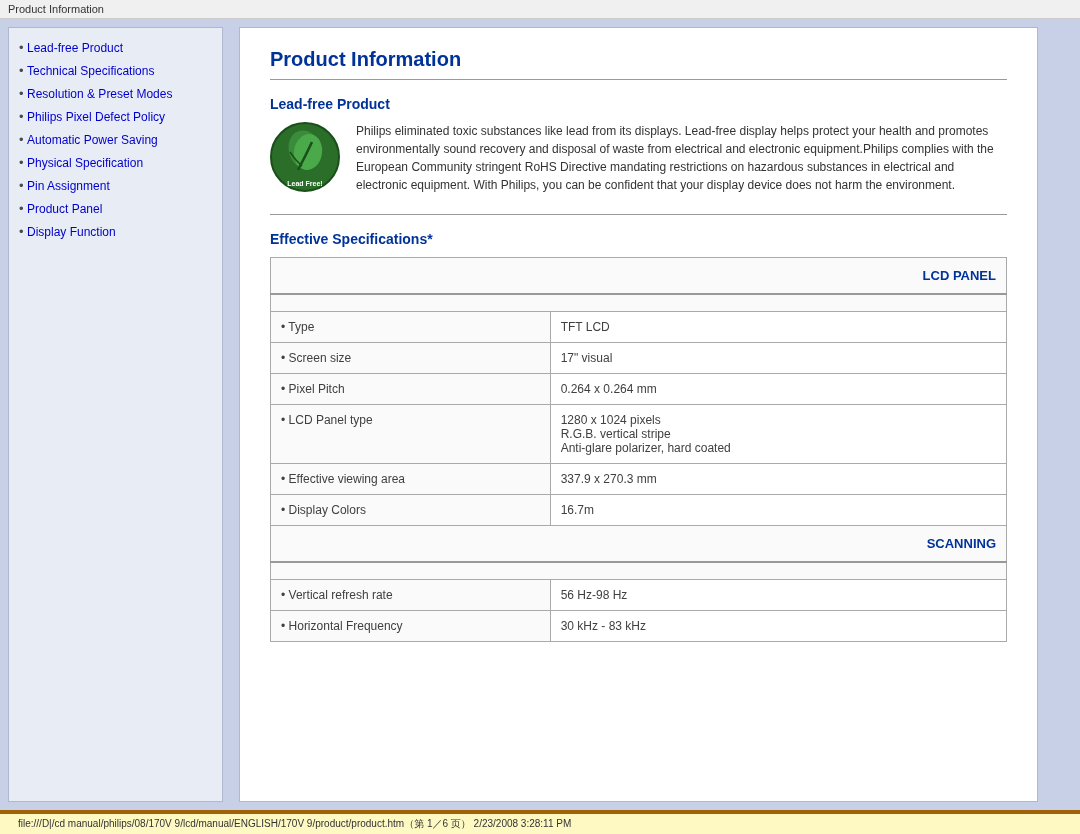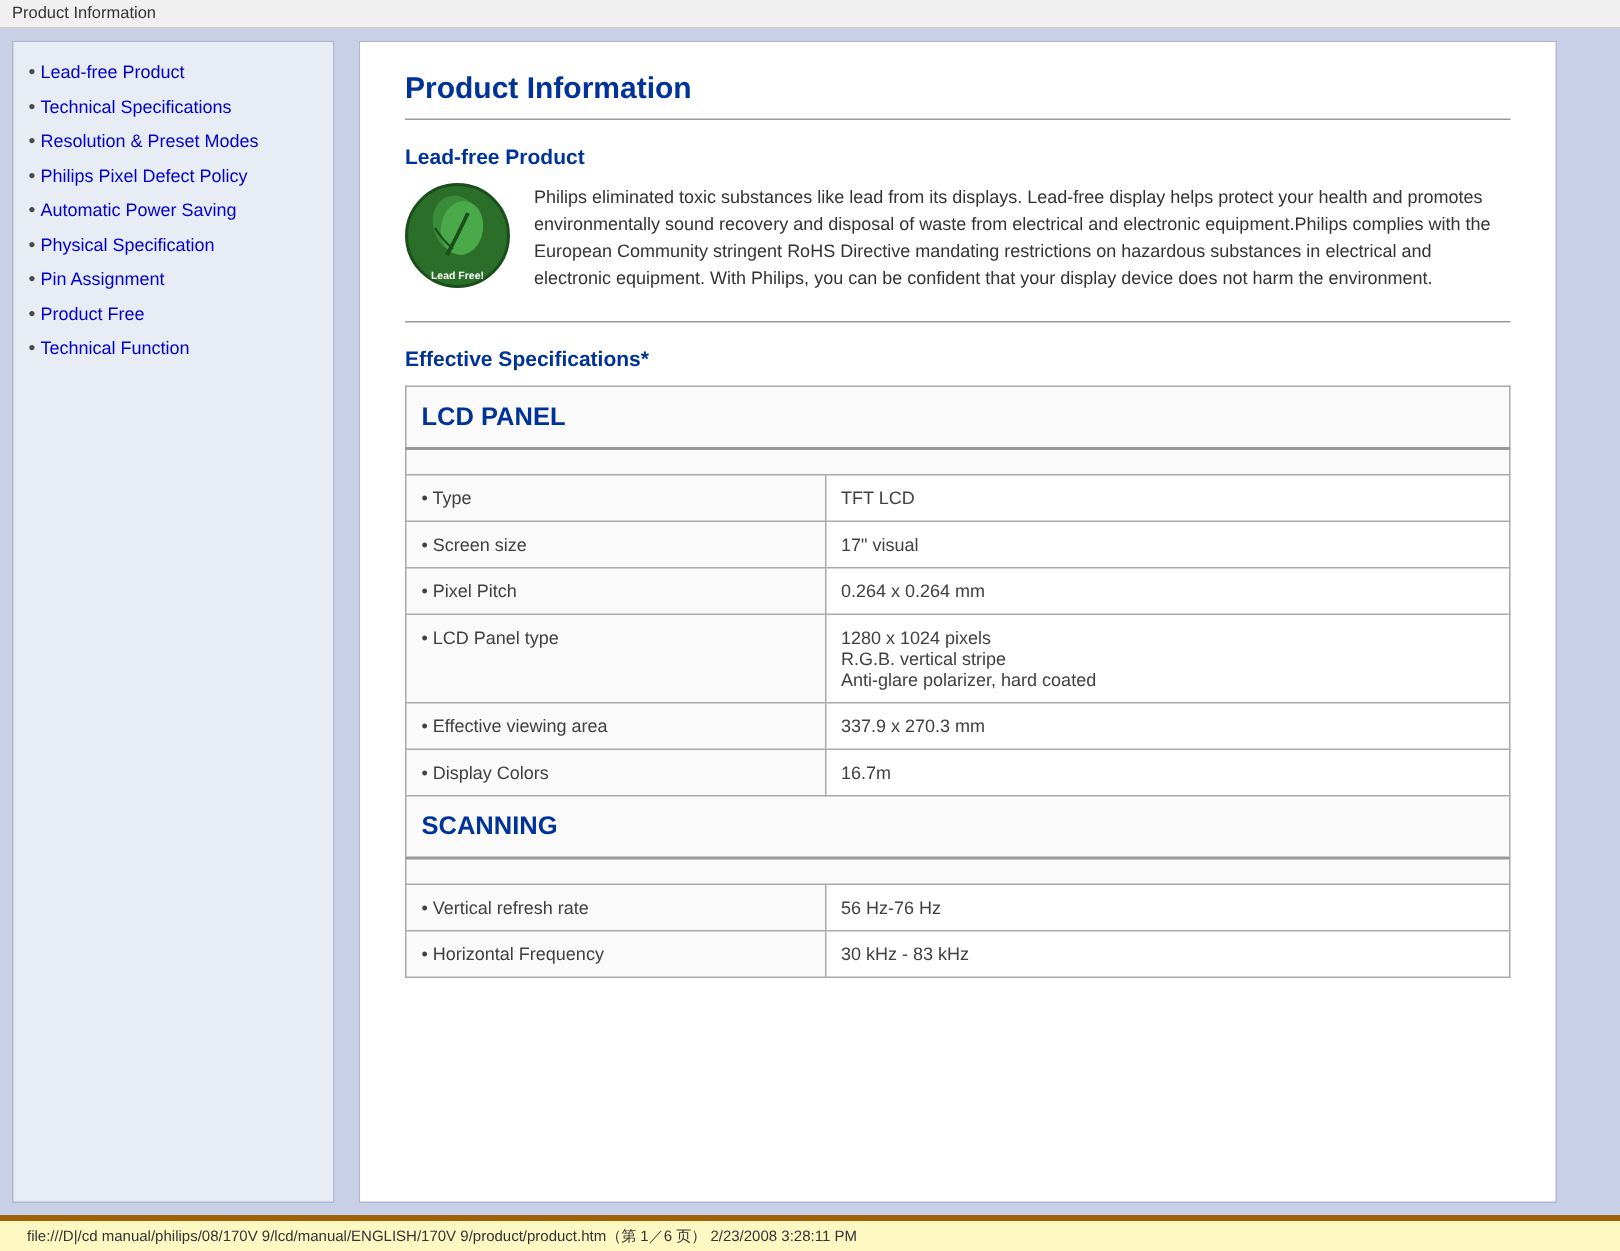--- a/index.html
+++ b/index.html
@@ -113,22 +113,23 @@
       vertical-align: top;
     }
     .specs-table tr td:first-child {
       width: 38%;
       background: #fafafa;
     }
     .section-header-row td {
       background: #e8f0e8;
       font-weight: bold;
       color: #003399;
-      font-size: 17px;
+      font-size: 13px;
       padding: 10px 10px;
+      text-align: right;
     }
     .section-header-row td {
       border-bottom: 2px solid #999;
     }
     #status-bar {
       background: #fef9c3;
       padding: 3px 18px;
       font-size: 10px;
       color: #333;
       border-top: 4px solid #a16207;
@@ -159,24 +160,24 @@
       <li>
         <a href="#power-saving">Automatic Power Saving</a>
       </li>
       <li>
         <a href="#physical-spec">Physical Specification</a>
       </li>
       <li>
         <a href="#pin-assignment">Pin Assignment</a>
       </li>
       <li>
-        <a href="#product-views">Product Free</a>
-      </li>
-      <li>
-        <a href="#physical-function">Technical Function</a>
+        <a href="#product-views">Product Panel</a>
+      </li>
+      <li>
+        <a href="#physical-function">Display Function</a>
       </li>
     </ul>
   </div>
 
   <div id="content-area">
     <div class="page-title">Product Information</div>
 
     <div id="lead-free">
       <div class="section-title">Lead-free Product</div>
       <div class="lead-free-section">
@@ -241,21 +242,21 @@
 
         <tr class="section-header-row">
           <td colspan="2">SCANNING</td>
         </tr>
         <tr>
           <td colspan="2" style="height:6px; border:1px solid #aaa;"></td>
         </tr>
 
         <tr>
           <td>• Vertical refresh rate</td>
-          <td>56 Hz-76 Hz</td>
+          <td>56 Hz-98 Hz</td>
         </tr>
 
         <tr>
           <td>• Horizontal Frequency</td>
           <td>30 kHz - 83 kHz</td>
         </tr>
       </tbody>
         </table>
     </div>
   </div>

